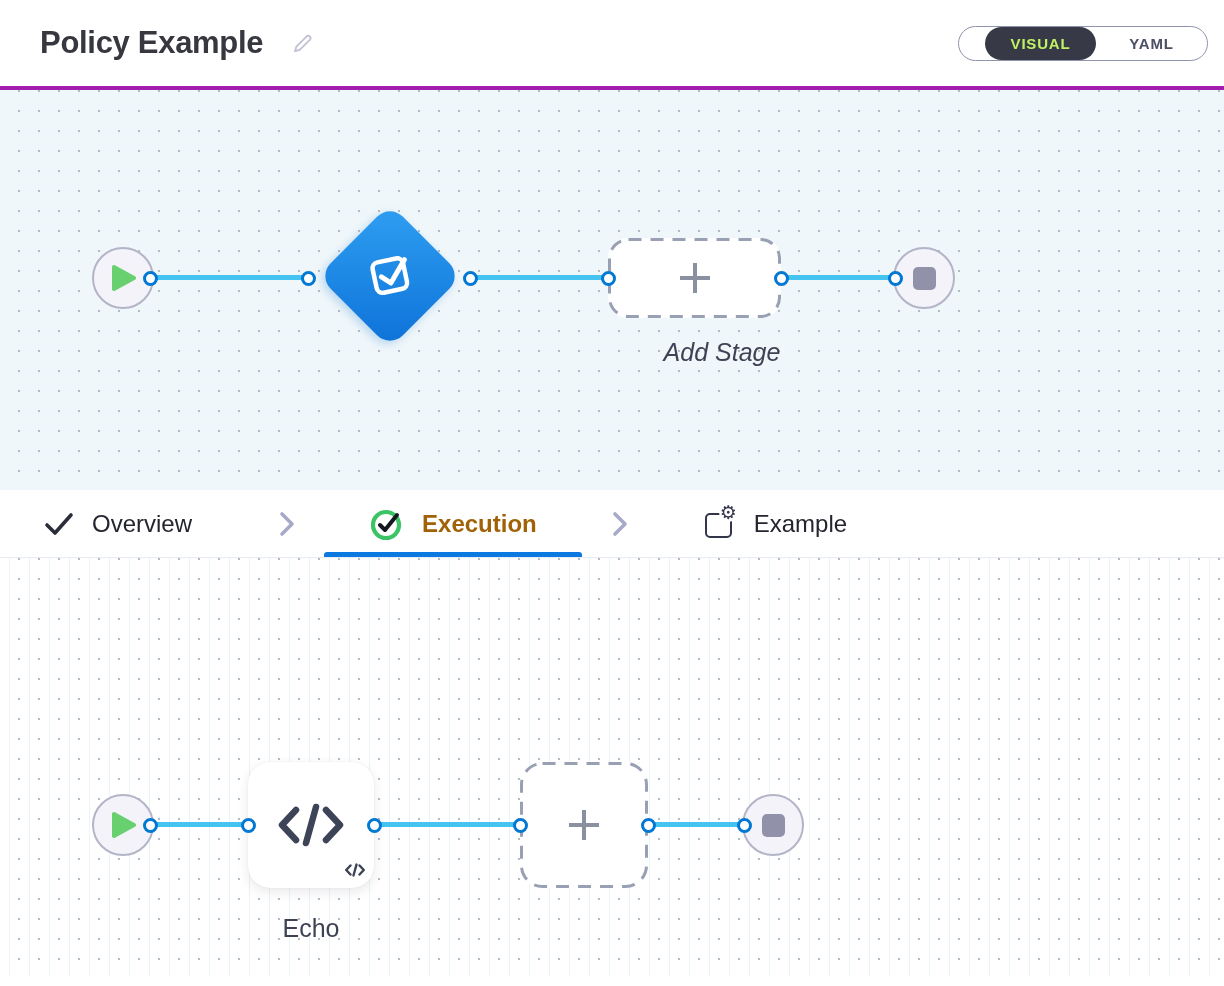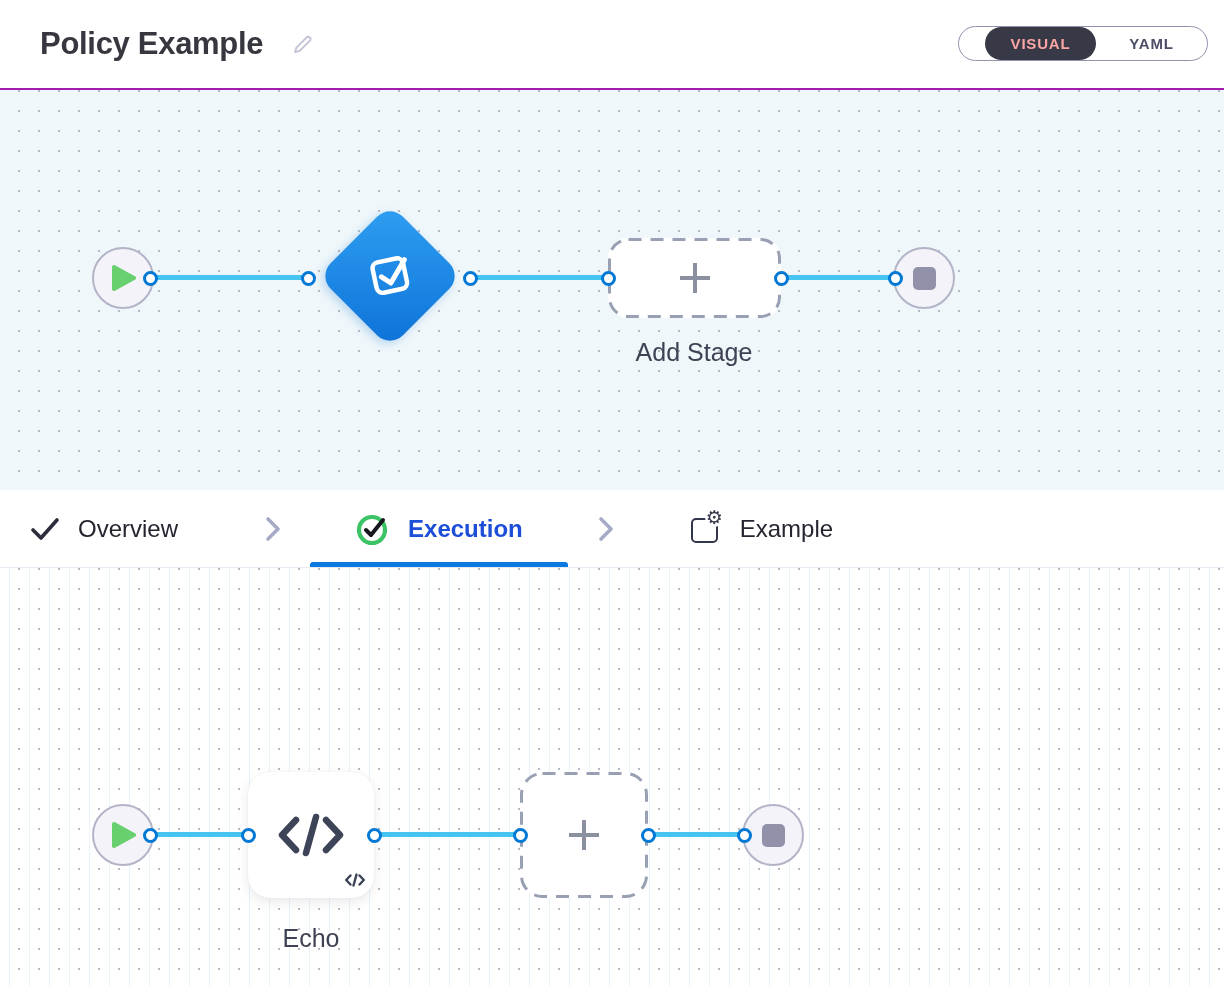--- a/index.html
+++ b/index.html
@@ -1,31 +1,31 @@
 <!DOCTYPE html>
 <html><head>
 <meta charset="utf-8">
 <style>
   * { margin:0; padding:0; box-sizing:border-box; }
   html,body { width:1224px; height:986px; overflow:hidden; background:#fff;
               font-family:"Liberation Sans","DejaVu Sans",sans-serif; }
 
   
   .app-header { position:relative; width:100%; height:90px; background:#fff;
-                border-bottom:2px solid #a21caf; display:flex; align-items:center; }
+                border-bottom:4px solid #a21caf; display:flex; align-items:center; }
   .page-title { margin-left:40px; font-size:31px; font-weight:bold; color:#36373f; letter-spacing:-0.3px; }
   .edit-pencil { margin-left:28px; margin-top:4px; cursor:pointer; }
   .mode-toggle { position:absolute; right:16px; top:26px; width:250px; height:35px;
                  border:1.5px solid #8f93ad; border-radius:18px; background:#fff;
                  display:flex; overflow:hidden; }
   .mode-toggle .seg { flex:1; display:flex; align-items:center; justify-content:center;
                       font-size:15px; font-weight:bold; letter-spacing:0.8px;
                       background:transparent; border:none; cursor:pointer; color:#4d4f66;
                       font-family:inherit; }
-  .mode-toggle .seg.selected { background:#383946; color:#fca5a5; border-radius:18px;margin-left:26px; }
+  .mode-toggle .seg.selected { background:#383946; color:#bef264; border-radius:18px;margin-left:26px; }
 
   
   .stage-canvas { position:relative; width:100%; height:400px; background-color:#f0f7fa;
     background-image:radial-gradient(#b4bac4 1.3px, transparent 1.45px);
     background-size:20px 20px; background-position:9px 11px; }
   .exec-canvas { position:relative; width:100%; height:418px; background-color:#fff;
     background-image:
       linear-gradient(to right, #e9f3fa 1.5px, transparent 1.5px),
       radial-gradient(#b4bac4 1.3px, transparent 1.45px);
     background-size:20px 100%, 20px 20px; background-position:9px 0, 9px 11px; }
@@ -52,26 +52,26 @@
   .dashed-box .plus { position:absolute; left:0; top:0; width:100%; height:100%;
                       display:flex; align-items:center; justify-content:center; }
 
   .step-card { position:absolute; left:248px; top:204px; width:126px; height:126px;
                background:#fff; border-radius:22px; z-index:2; cursor:pointer;
                box-shadow:0 4px 12px rgba(40,41,61,0.10), 0 0 1px rgba(40,41,61,0.12);
                display:flex; align-items:center; justify-content:center; }
   .step-card .mini-badge { position:absolute; right:9px; bottom:7px; }
 
   
-  .tab-bar { position:relative; width:100%; height:78px; background:#fff;
+  .tab-bar { position:relative; width:100%; height:68px; background:#fff;
              border-bottom:1px solid #e9ebf2; display:flex; align-items:center;
-             padding-left:29px; }
+             padding-left:43px; }
   .tab { display:flex; align-items:center; gap:17px; height:100%; cursor:pointer; position:relative; }
   .tab .tab-label { font-size:24px; color:#24252f; }
-  .tab.active .tab-label { font-weight:bold; color:#1d4ed8;text-align:right; }
+  .tab.active .tab-label { font-weight:bold; color:#a16207;text-align:right; }
   .tab.active .active-underline { position:absolute; left:0; right:0; bottom:0; height:5px;
                                   background:#0b79e0; border-radius:3px 3px 0 0; }
   .tab-sep { display:flex; align-items:center; }
   .adv-icon { position:relative; width:32px; height:30px; }
   .adv-icon .doc { position:absolute; left:0; bottom:1px; width:27px; height:25px;
                    border:2.5px solid #33364a; border-radius:5px; background:transparent; }
   .adv-icon .gear { position:absolute; top:-6px; right:-1px; font-size:19px; line-height:19px;
                     color:#33364a; background:#fff; border-radius:50%; padding:0 1px;
                     font-family:"DejaVu Sans",sans-serif; }
 </style>
@@ -118,21 +118,21 @@
     <svg class="frame" viewBox="0 0 173 80" preserveAspectRatio="none">
       <rect x="1.5" y="1.5" width="170" height="77" rx="19" fill="#fff" stroke="#99a0b4" stroke-width="3" stroke-dasharray="13 9"></rect>
     </svg>
     <span class="plus">
       <svg width="38" height="38" viewBox="0 0 38 38">
         <line x1="19" y1="4" x2="19" y2="34" stroke="#8b90a0" stroke-width="4"></line>
         <line x1="4" y1="19" x2="34" y2="19" stroke="#8b90a0" stroke-width="4"></line>
       </svg>
     </span>
   </div>
-  <div class="node-label" style="left:594px; top:248px; width:200px;">Add Stage</div>
+  <div class="node-label" style="left:622px; top:248px; width:200px;font-style:italic;">Add Stage</div>
 
   <div class="round-node" style="left:893px; top:157px;">
     <span class="stop-square"></span>
   </div>
 
   <div class="conn-port" style="left:143px; top:181px;"></div>
   <div class="conn-port" style="left:301px; top:181px;"></div>
   <div class="conn-port" style="left:463px; top:181px;"></div>
   <div class="conn-port" style="left:601px; top:181px;"></div>
   <div class="conn-port" style="left:774px; top:181px;"></div>

